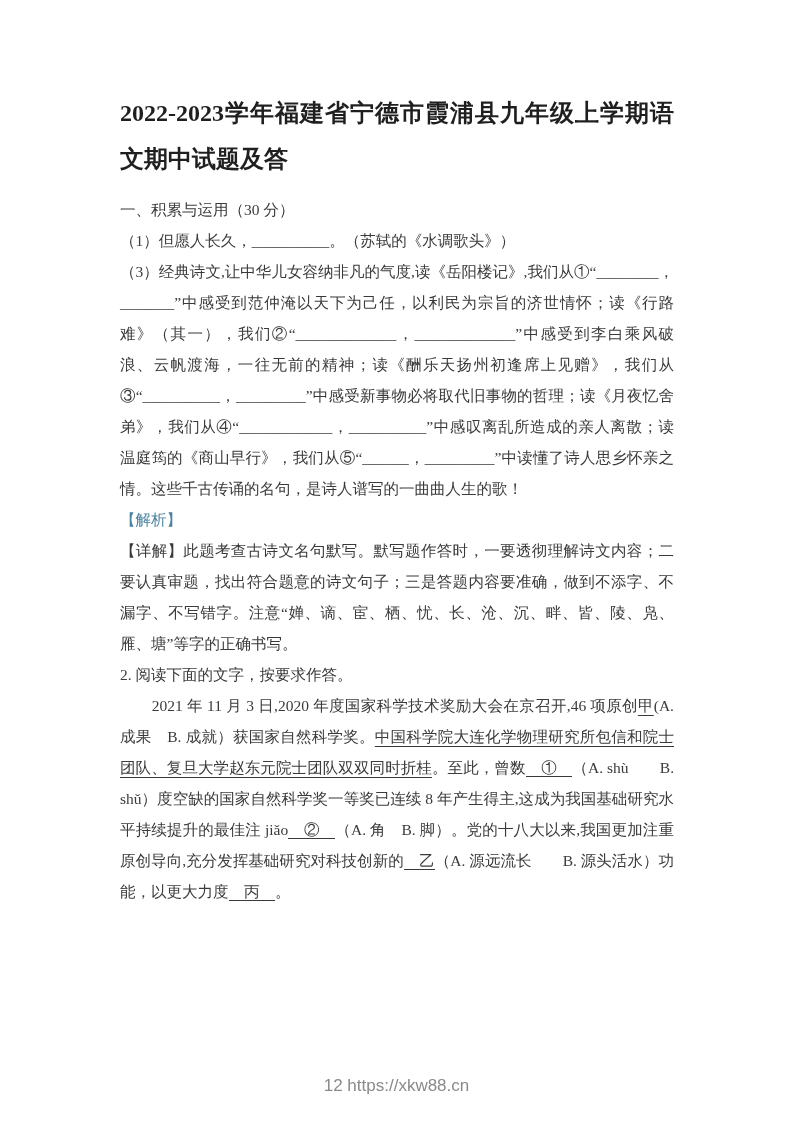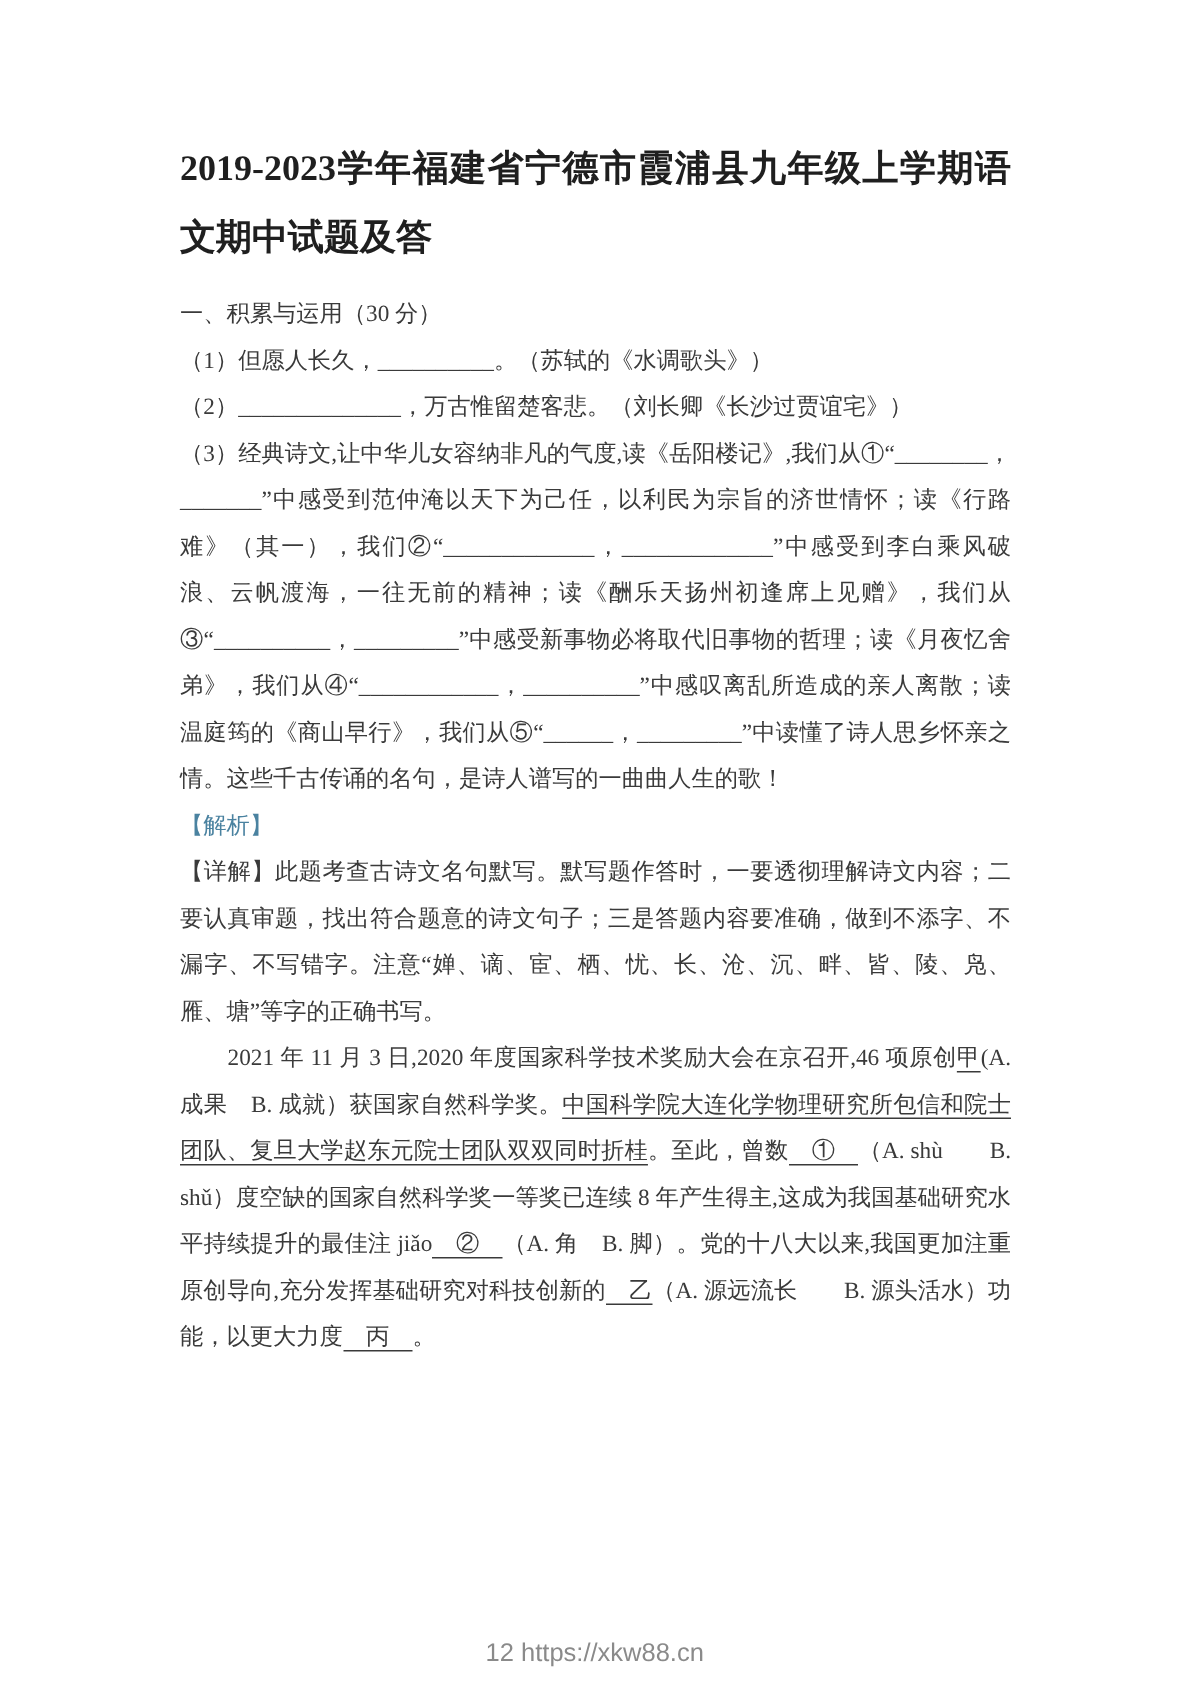--- a/index.html
+++ b/index.html
@@ -34,45 +34,45 @@
   .u{text-decoration:underline;text-underline-offset:4px;}
   .blank{border-bottom:1px solid currentColor;}
   .emph{position:relative;}
   .emph::after{
     content:"\00B7";
     position:absolute;left:50%;bottom:-0.62em;
     transform:translateX(-50%);
     font-weight:700;font-size:0.9em;
   }
   .footer{
-    position:absolute;left:0;bottom:10px;width:100%;
+    position:absolute;left:0;bottom:26px;width:100%;
     text-align:center;
     font-family:"Liberation Sans","DejaVu Sans",sans-serif;
     font-size:17px;
     color:#8a8a8a;
   }
 </style>
 </head>
 <body>
 
 <div class="page">
   <div class="content">
 
-    <h1 class="doc-title">2019-2023学年福建省宁德市霞浦县九年级上学期语文期中试题及答</h1>
+    <h1 class="doc-title">2022-2023学年福建省宁德市霞浦县九年级上学期语文期中试题及答</h1>
 
     <p class="line">一、积累与运用（30 分）</p>
 
     <p class="line">（1）但愿人长久，__________。（苏轼的《水调歌头》）</p>
-    <p class="line">（2）______________，万古惟留楚客悲。（刘长卿《长沙过贾谊宅》）</p>
     <p class="line">（3）经典诗文,让中华儿女容纳非凡的气度,读《岳阳楼记》,我们从①“________，_______”中感受到范仲淹以天下为己任，以利民为宗旨的济世情怀；读《行路难》（其一），我们②“_____________，_____________”中感受到李白乘风破浪、云帆渡海，一往无前的精神；读《酬乐天扬州初逢席上见赠》，我们从③“__________，_________”中感受新事物必将取代旧事物的哲理；读《月夜忆舍弟》，我们从④“____________，__________”中感叹离乱所造成的亲人离散；读温庭筠的《商山早行》，我们从⑤“______，_________”中读懂了诗人思乡怀亲之情。这些千古传诵的名句，是诗人谱写的一曲曲人生的歌！</p>
 
 
     <p class="line"><span class="label-blue">【解析】</span></p>
 
     <p class="line"><span>【详解】</span><span>此题考查古诗文名句默写。默写题作答时，一要透彻理解诗文内容；二要认真审题，找出符合题意的诗文句子；三是答题内容要准确，做到不添字、不漏字、不写错字。注意“婵、谪、宦、栖、忧、长、沧、沉、畔、皆、陵、凫、雁、塘”等字的正确书写。</span></p>
 
+    <p class="line">2. 阅读下面的文字，按要求作答。</p>
 
     <p class="line"><span>　　2021 年 11 月 3 日,2020 年度国家科学技术奖励大会在京召开,46 项原创</span><span class="u">甲</span><span>(A. 成果　B. 成就）获国家自然科学奖。</span><span class="u">中国科学院大连化学物理研究所包信和院士团队、复旦大学赵东元院士团队双双同时折桂</span><span>。至此，曾</span><span class="emph">数</span><span class="blank">　①　</span><span>（A. shù　　B. shǔ）度空缺的国家自然科学奖一等奖已连续 8 年产生得主,这成为我国基础研究水平持续提升的最佳注 jiǎo</span><span class="blank">　②　</span><span>（A. 角　B. 脚）。党的十八大以来,我国更加注重原创导向,充分发挥基础研究对科技创新的</span><span class="blank">　乙</span><span>（A. 源远流长　　B. 源头活水）功能，以更大力度</span><span class="blank">　丙　</span><span>。</span></p>
 
   </div>
 
   <div class="footer">12 https://xkw88.cn</div>
 </div>
 
 </body></html>

